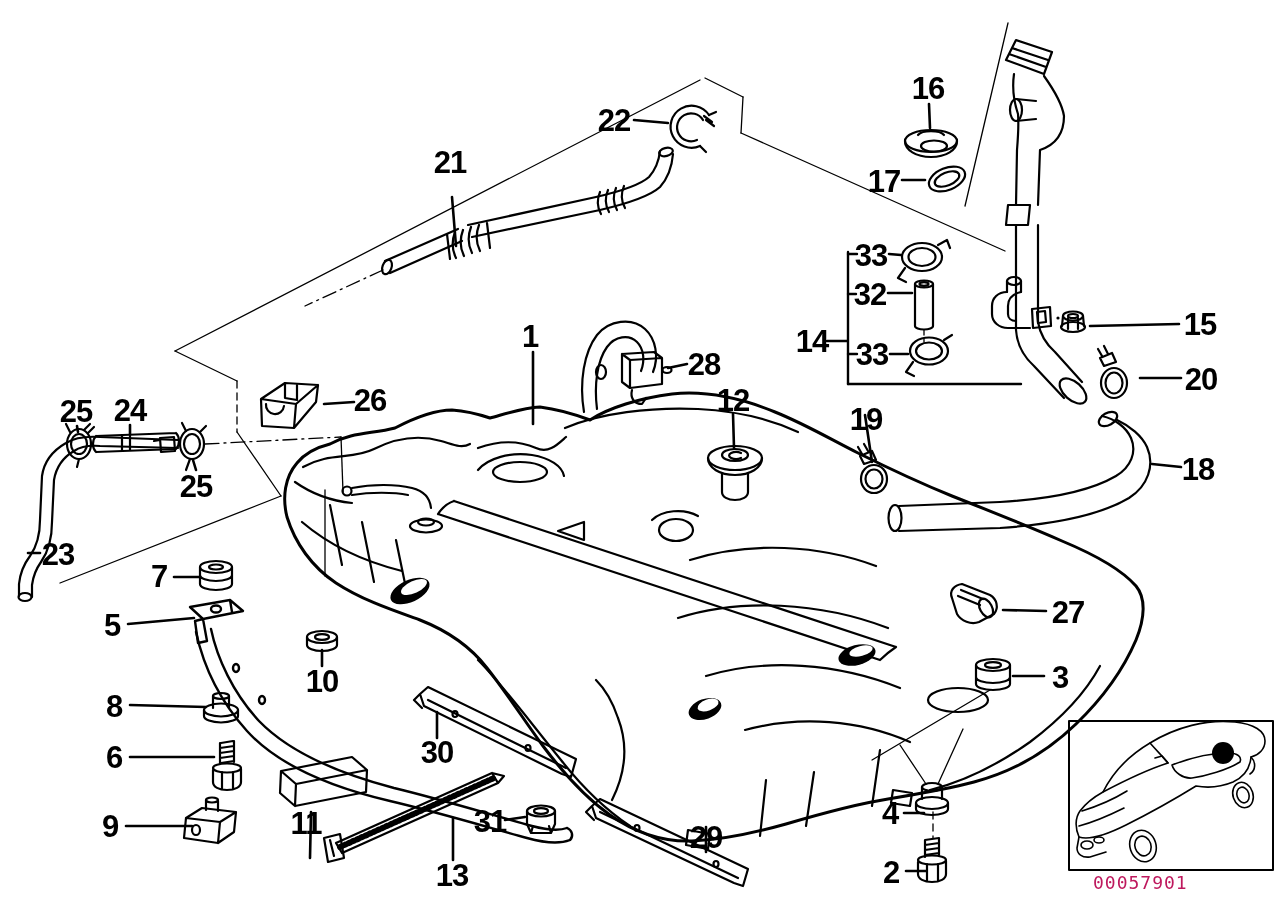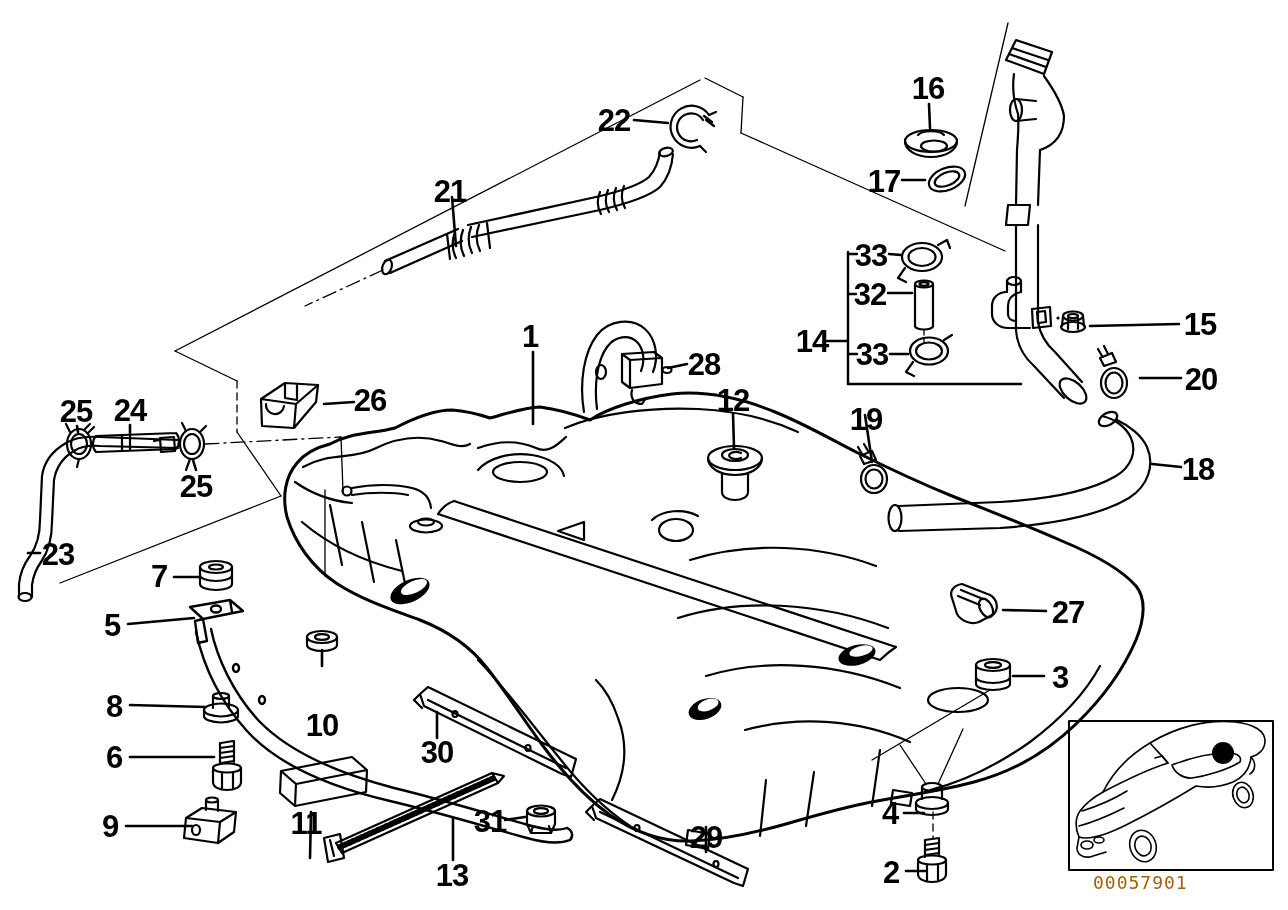--- a/index.html
+++ b/index.html
@@ -2,21 +2,21 @@
 <html><head>
 <meta charset="utf-8">
 <style>
   html,body{margin:0;padding:0;background:#fff;}
   .stage{position:relative;width:1288px;height:910px;background:#ffffff;overflow:hidden;
          font-family:"Liberation Sans",sans-serif;}
   .stage svg{position:absolute;left:0;top:0;}
   #labels-layer{position:absolute;left:0;top:0;width:100%;height:100%;pointer-events:none;}
   .callout{position:absolute;transform:translate(-50%,-50%);font-family:"Liberation Sans",sans-serif;
            font-weight:700;font-size:31px;color:#000;letter-spacing:-1px;line-height:1;}
-  .inset-id{position:absolute;left:1093px;top:872px;font-size:18px;color:#a16207;
+  .inset-id{position:absolute;left:1093px;top:872px;font-size:18px;color:#be185d;
             font-family:"DejaVu Sans Mono","Liberation Mono",monospace;letter-spacing:1px;}
   .artwork path,.artwork line,.artwork ellipse,.artwork circle,.artwork rect{vector-effect:none;}
 </style>
 </head>
 <body>
 
 <div class="stage">
 <svg class="artwork" width="1288" height="910" viewBox="0 0 1288 910" stroke="#000" fill="none" stroke-width="2.2" stroke-linecap="round" stroke-linejoin="round">
 
   <g>
@@ -376,32 +376,32 @@
 <div id="labels-layer">
       <div class="callout" style="left: 530px; top: 336px;">1</div>
       <div class="callout" style="left: 891px; top: 872px;">2</div>
       <div class="callout" style="left: 1060px; top: 677px;">3</div>
       <div class="callout" style="left: 890px; top: 813px;">4</div>
       <div class="callout" style="left: 112px; top: 625px;">5</div>
       <div class="callout" style="left: 114px; top: 757px;">6</div>
       <div class="callout" style="left: 159px; top: 576px;">7</div>
       <div class="callout" style="left: 114px; top: 706px;">8</div>
       <div class="callout" style="left: 110px; top: 826px;">9</div>
-      <div class="callout" style="left: 322px; top: 681px; margin-top: 44px;">10</div>
+      <div class="callout" style="left: 322px; top: 681px;">10</div>
       <div class="callout" style="left: 306px; top: 823px;">11</div>
       <div class="callout" style="left: 733px; top: 400px;">12</div>
       <div class="callout" style="left: 452px; top: 875px;">13</div>
       <div class="callout" style="left: 812px; top: 341px;">14</div>
       <div class="callout" style="left: 1200px; top: 324px;">15</div>
       <div class="callout" style="left: 928px; top: 88px;">16</div>
       <div class="callout" style="left: 884px; top: 181px;">17</div>
       <div class="callout" style="left: 1198px; top: 469px;">18</div>
       <div class="callout" style="left: 866px; top: 401px; margin-top: 18px;">19</div>
       <div class="callout" style="left: 1201px; top: 379px;">20</div>
-      <div class="callout" style="left: 450px; top: 191px; text-align: right;">21</div>
+      <div class="callout" style="left: 450px; top: 162px; text-align: right;">21</div>
       <div class="callout" style="left: 614px; top: 120px; text-align: right;">22</div>
       <div class="callout" style="left: 58px; top: 554px;">23</div>
       <div class="callout" style="left: 130px; top: 410px;">24</div>
       <div class="callout" style="left: 76px; top: 411px;">25</div>
       <div class="callout" style="left: 196px; top: 486px;">25</div>
       <div class="callout" style="left: 370px; top: 400px;">26</div>
       <div class="callout" style="left: 1068px; top: 612px;">27</div>
       <div class="callout" style="left: 704px; top: 364px;">28</div>
       <div class="callout" style="left: 706px; top: 812px; margin-top: 25px;">29</div>
       <div class="callout" style="left: 437px; top: 752px;">30</div>

